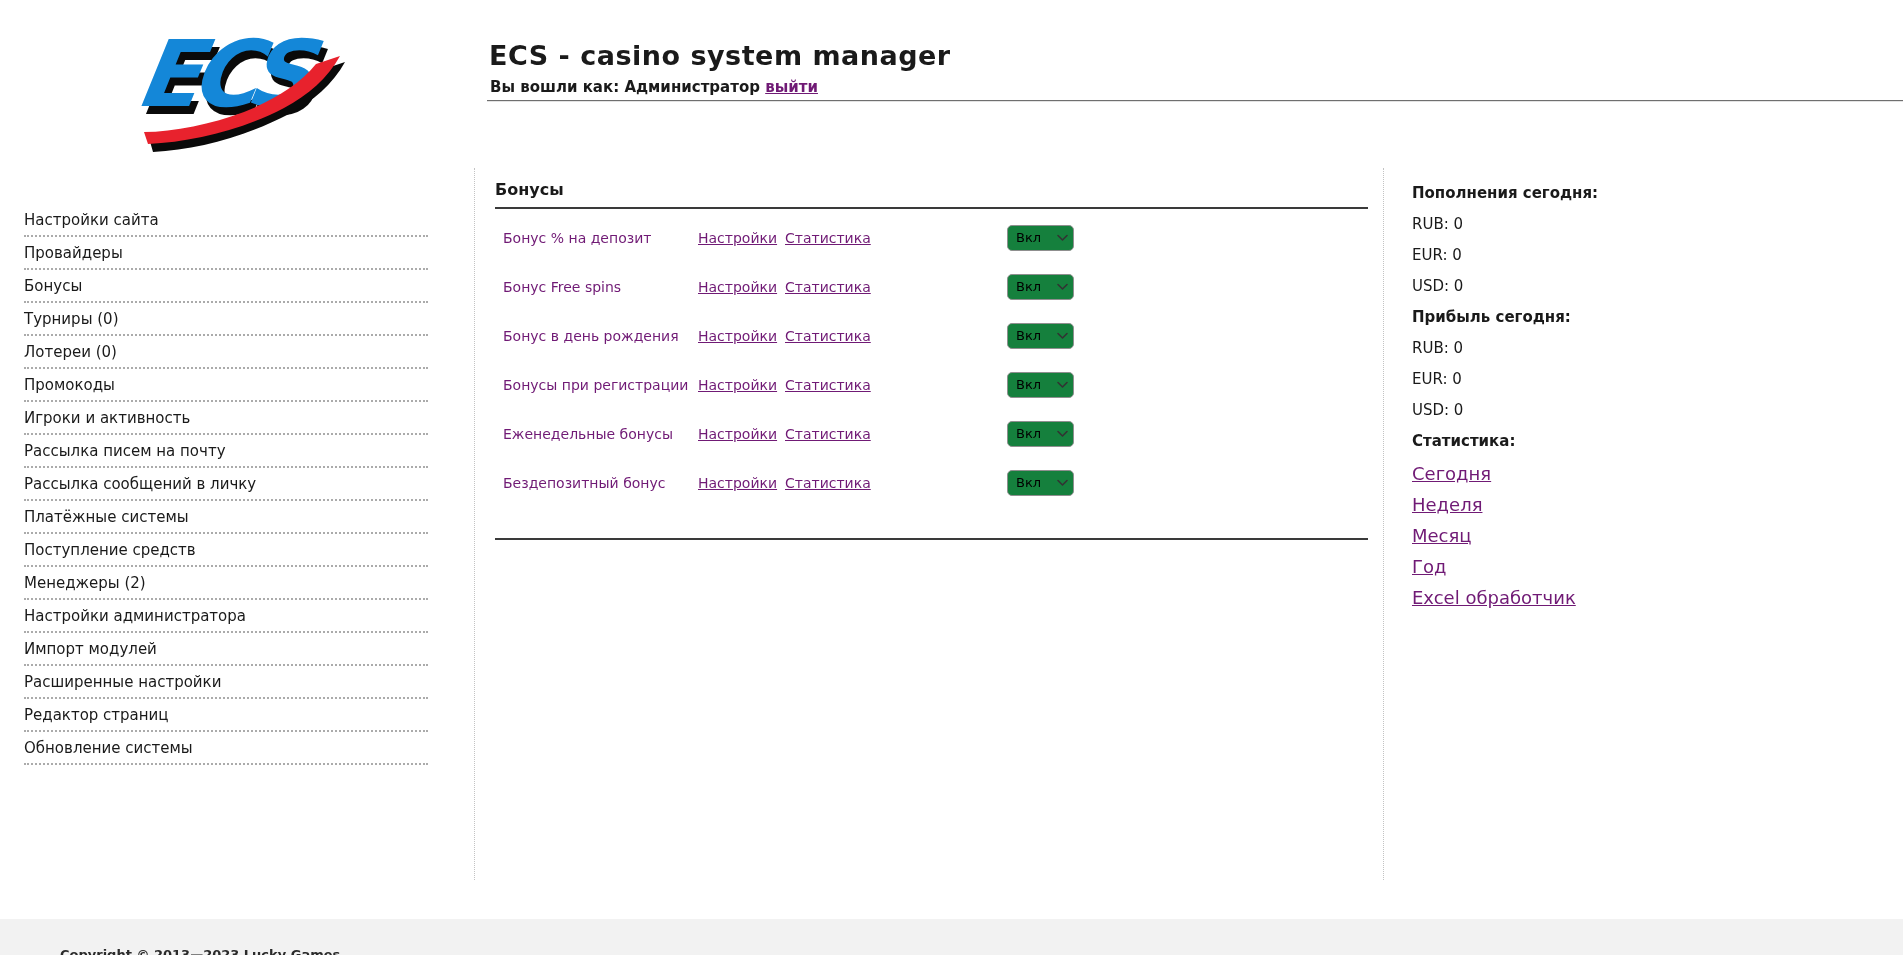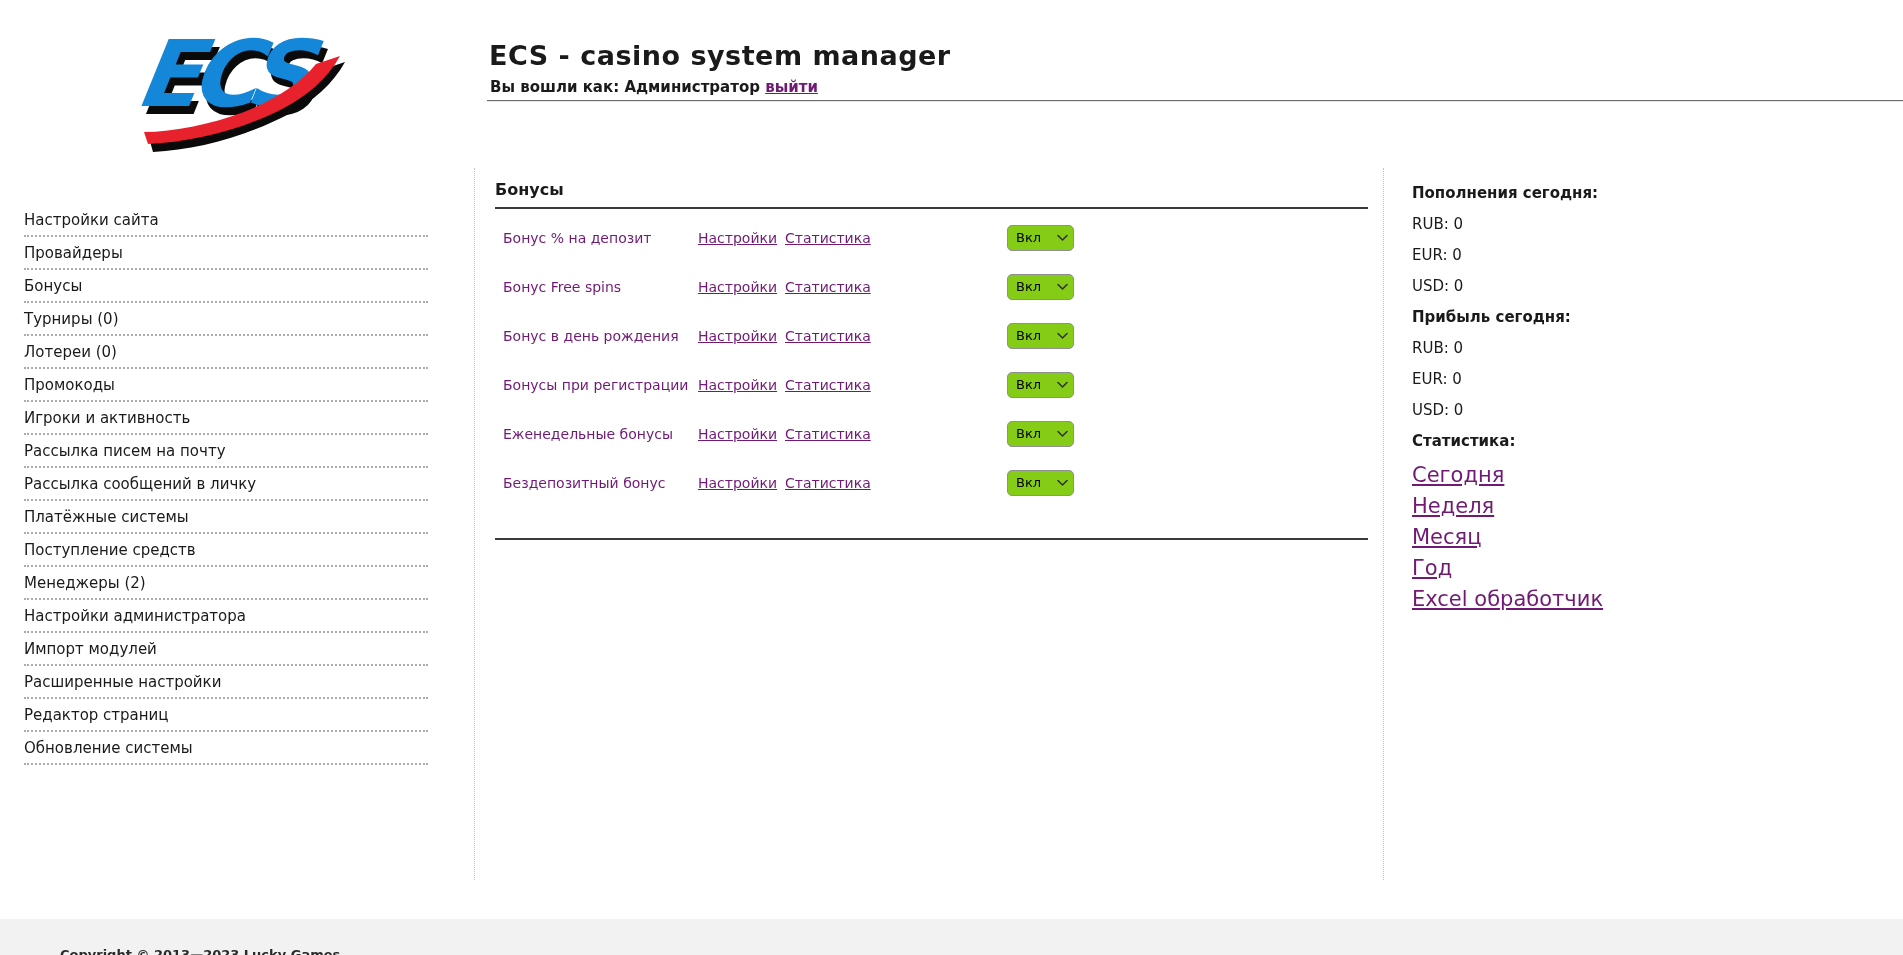--- a/index.html
+++ b/index.html
@@ -64,35 +64,35 @@
     position: absolute; left: 8px; top: 50%; transform: translateY(-50%);
     font-size: 14px; color: #701a75; white-space: nowrap;
   }
   .bonus-row .settings-link { position: absolute; left: 203px; top: 50%; transform: translateY(-50%); font-size: 14px; }
   .bonus-row .stats-link    { position: absolute; left: 290px; top: 50%; transform: translateY(-50%); font-size: 14px; }
   .select-wrap { position: absolute; left: 512px; top: 50%; transform: translateY(-50%); width: 67px; height: 26px; }
   .select-wrap select {
     appearance: none; -webkit-appearance: none; -moz-appearance: none;
     width: 67px; height: 26px;
     border: 1px solid #8f8f8f; border-radius: 5px;
-    background: #84cc16;
+    background: #15803d;
     font-family: inherit; font-size: 13px; color: #000;
     padding: 0 20px 0 8px;
     cursor: pointer;
   }
   .select-wrap .chev {
     position: absolute; right: 6px; top: 50%; transform: translateY(-50%);
     pointer-events: none; line-height: 0;
   }
 
   
   .aside { position: absolute; left: 1412px; top: 184px; width: 300px; }
   .aside .row { height: 31px; font-size: 15px; display: flex; align-items: flex-start; white-space: nowrap; }
   .aside .row.bold { font-weight: bold; }
-  .aside .row a { font-size: 21px; }
+  .aside .row a { font-size: 18px; }
 
   
   .footer {
     position: absolute; left: 0; right: 0; top: 919px; height: 60px;
     background: #f2f2f2;
   }
   .footer .copy {
     position: absolute; left: 60px; top: 28px;
     font-size: 13px; font-weight: bold; color: #2b2b2b; white-space: nowrap;
   }

